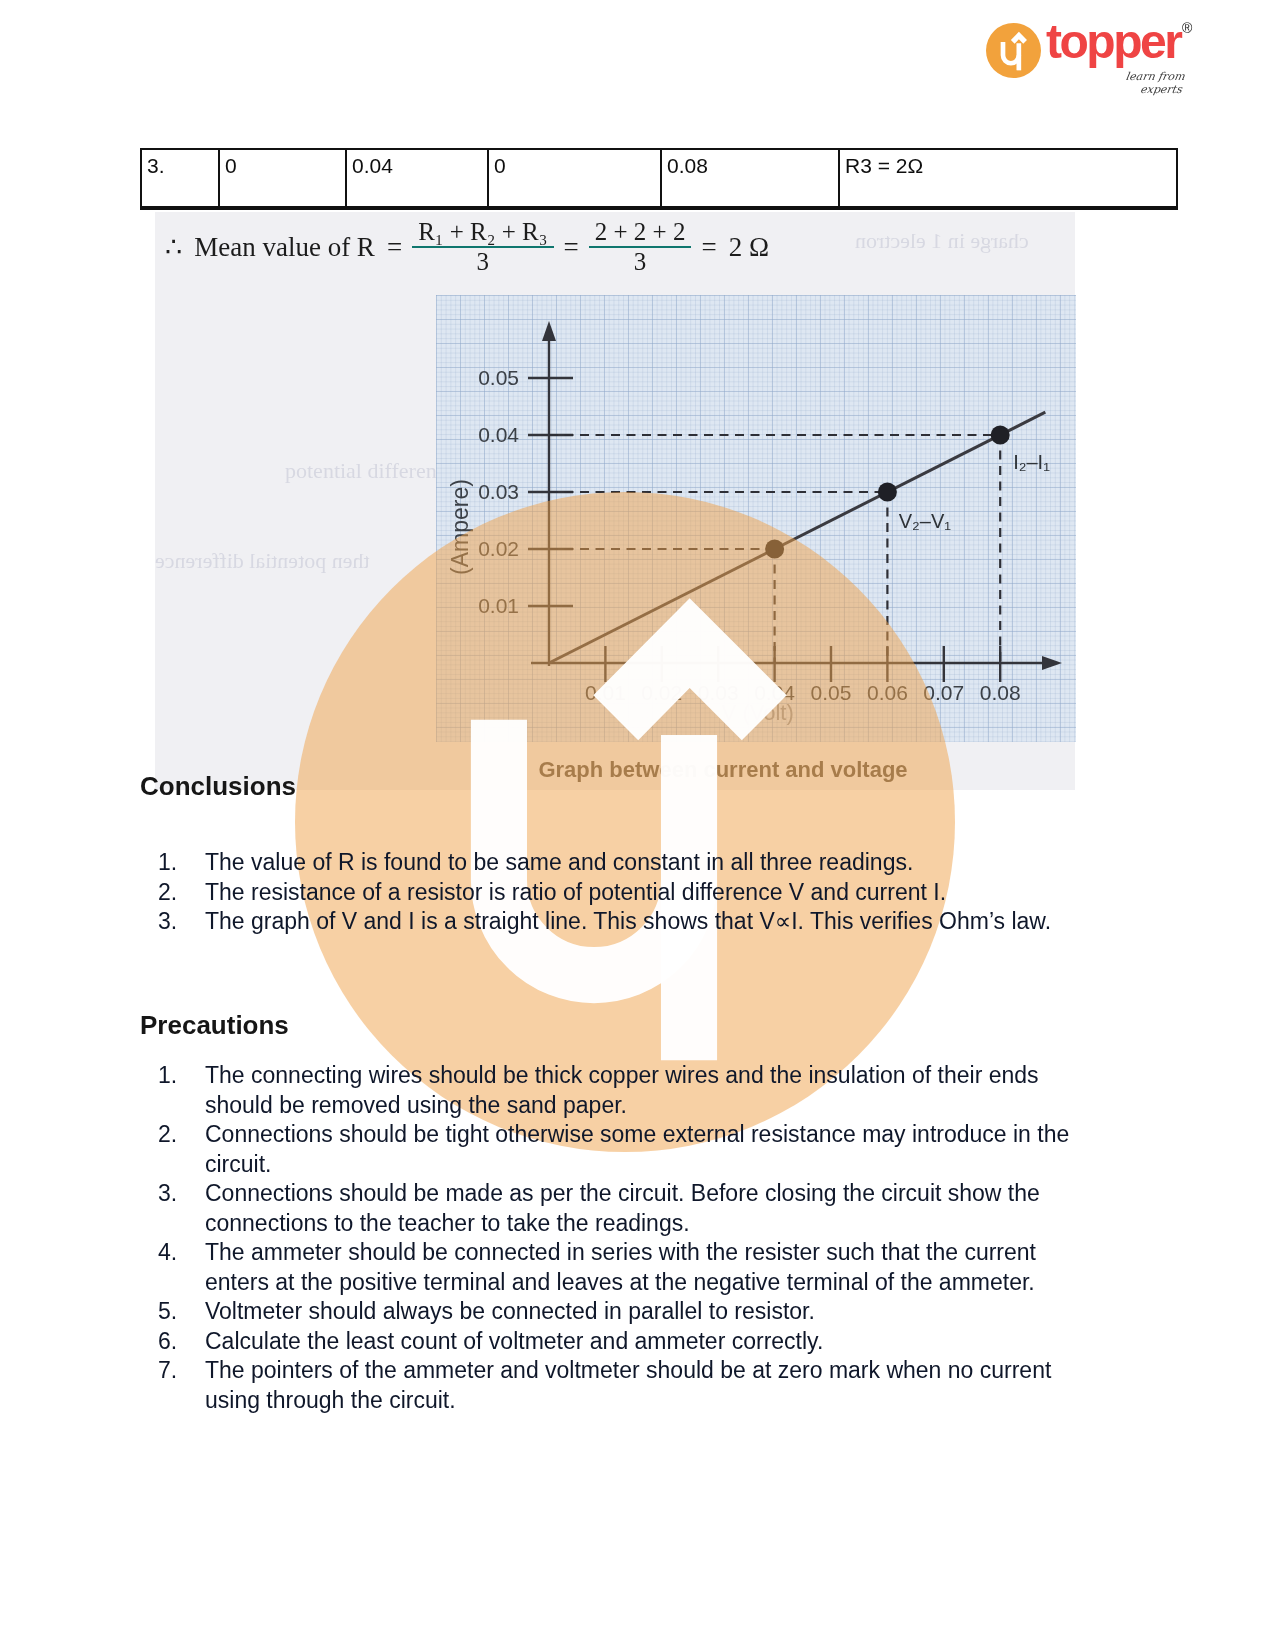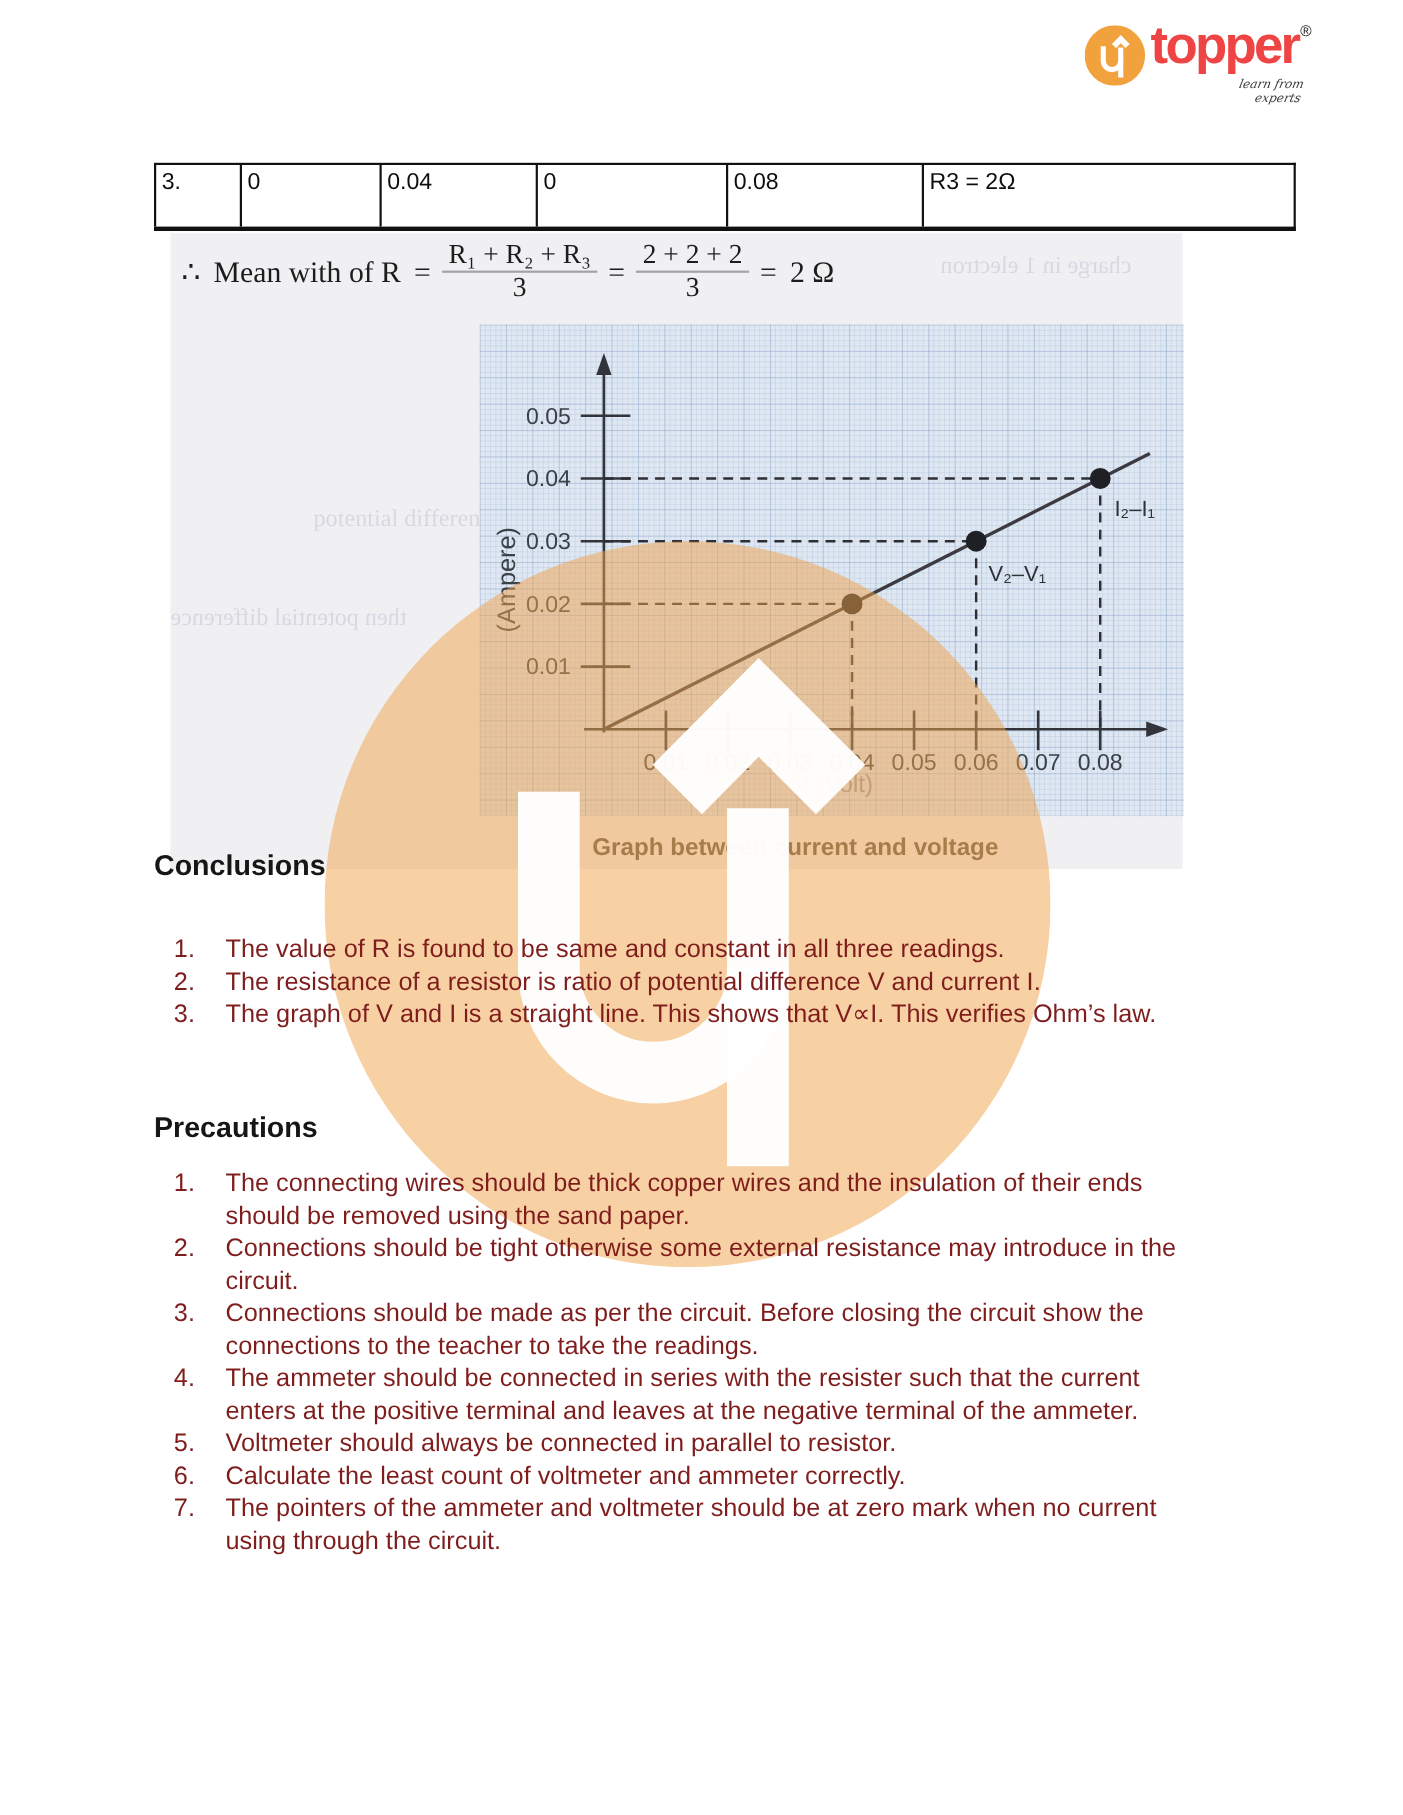--- a/index.html
+++ b/index.html
@@ -28,21 +28,21 @@
   .scan{position:absolute;left:155px;top:212px;width:920px;height:578px;background:#f0f0f3;z-index:1;}
   .artifact{position:absolute;font-family:"Liberation Serif",serif;font-size:22px;
             color:rgba(84,92,134,0.16);filter:blur(0.6px);white-space:nowrap;}
   .mirrored{transform:scaleX(-1);}
 
   
   .formula{position:absolute;left:10px;top:8px;display:flex;align-items:center;
            font-family:"Liberation Serif",serif;color:#1c1c1c;font-size:27px;white-space:nowrap;}
   .formula .gap{display:inline-block;width:12px;}
   .frac{display:inline-flex;flex-direction:column;align-items:center;margin:0 10px;font-size:25px;}
-  .frac .num{padding:0 6px 2px 6px;border-bottom:2px solid #a3a3a3;line-height:24px;}
+  .frac .num{padding:0 6px 2px 6px;border-bottom:2px solid #0f766e;line-height:24px;}
   .frac .den{padding-top:2px;line-height:24px;}
 
   
   .graph-paper{position:absolute;left:281px;top:83px;width:640px;height:447px;
     background-color:#dee7f2;
     background-image:
       linear-gradient(rgba(146,170,203,0.45) 1px, transparent 1px),
       linear-gradient(90deg, rgba(146,170,203,0.45) 1px, transparent 1px),
       linear-gradient(rgba(146,170,203,0.22) 1px, transparent 1px),
       linear-gradient(90deg, rgba(146,170,203,0.22) 1px, transparent 1px);
@@ -60,21 +60,21 @@
   .chart-caption{position:absolute;left:248px;top:545px;width:640px;text-align:center;
                  font-size:22px;font-weight:bold;color:#5f574d;}
 
   
   .watermark{position:absolute;left:295px;top:492px;width:660px;height:660px;z-index:2;pointer-events:none;}
 
   
   .section{position:absolute;left:140px;width:935px;z-index:3;}
   .section h2{margin:0;font-size:26px;font-weight:bold;color:#161616;}
   .section ol{margin:0;padding:0 0 0 65px;width:885px;font-size:23px;line-height:29.5px;
-              color:#7f1d1d;list-style:none;counter-reset:li;}
+              color:#0f172a;list-style:none;counter-reset:li;}
   .section ol li{counter-increment:li;position:relative;}
   .section ol li::before{content:counter(li) ".";position:absolute;left:-47px;width:34px;
                          text-align:left;}
   #conclusions{top:771px;}
   #conclusions ol{margin-top:46px;}
   #precautions{top:1010px;}
   #precautions ol{margin-top:20px;}
 </style>
 </head>
 <body>
@@ -104,21 +104,21 @@
 
   <div class="scan">
 
     <div class="artifact mirrored" style="left:700px;top:16px;">charge in 1 electron</div>
     <div class="artifact" style="left:130px;top:246px;">potential difference</div>
     <div class="artifact mirrored" style="left:0px;top:336px;">then potential difference</div>
 
     <div class="formula">
       <span>∴</span>
       <span class="gap"></span>
-      <span>Mean with of R</span>
+      <span>Mean value of R</span>
       <span class="gap"></span>
       <span>=</span>
       <span class="frac">
         <span class="num">R₁ + R₂ + R₃</span>
         <span class="den">3</span>
       </span>
       <span>=</span>
       <span class="frac">
         <span class="num">2 + 2 + 2</span>
         <span class="den">3</span>

